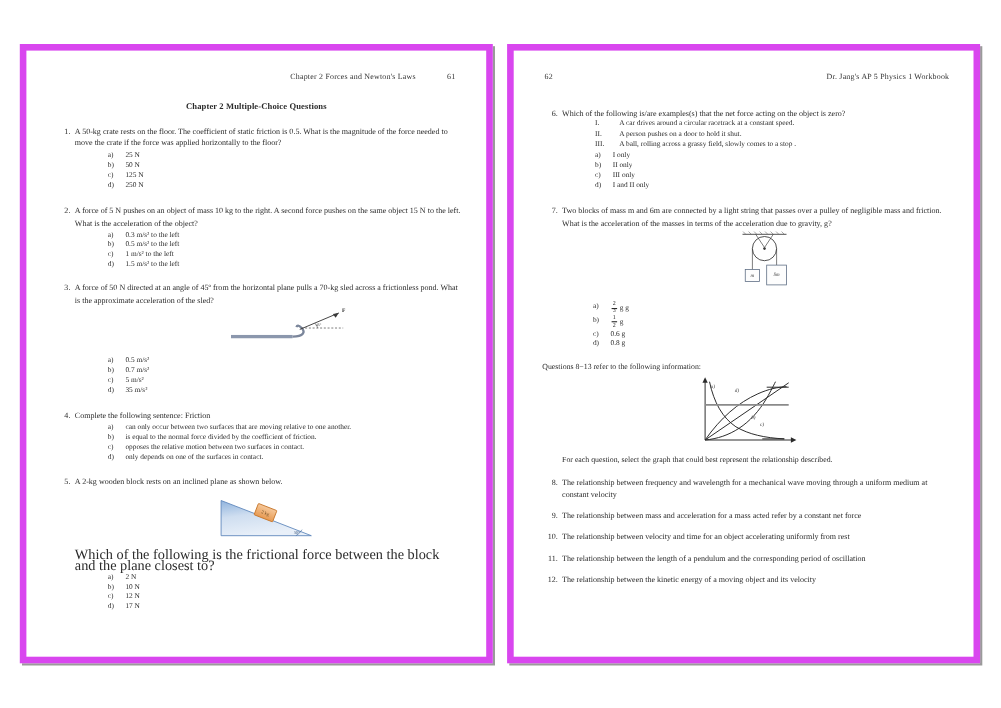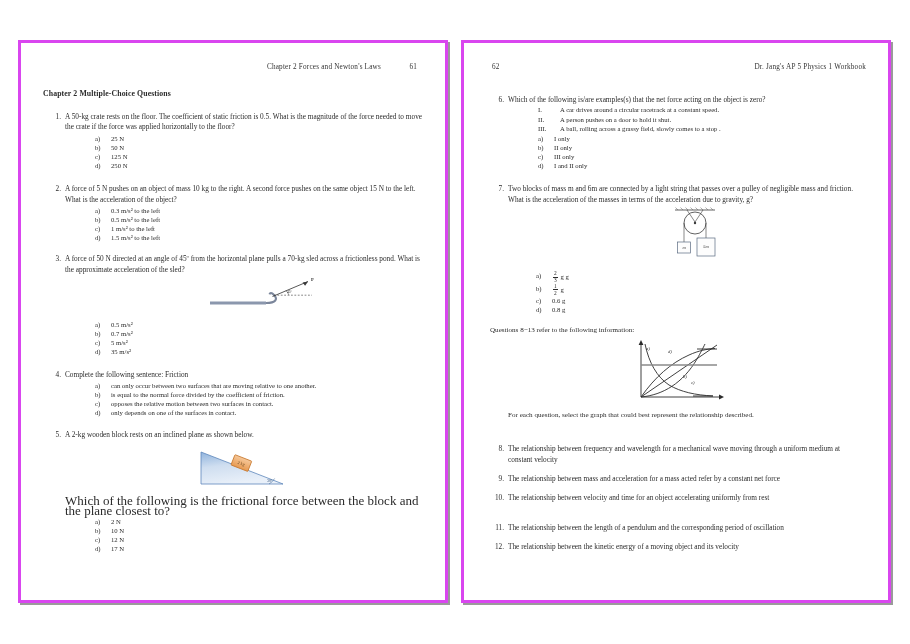--- a/index.html
+++ b/index.html
@@ -17,21 +17,21 @@
   }
   .spread {
     position: absolute;
     left: 0; top: 0;
     width: 910px;
     height: 644px;
   }
   .page {
     position: absolute;
     background: #ffffff;
-    border: 3px solid #d946ef;
+    border: 6px solid #d946ef;
     box-shadow: 2px 2px 0 0 #9a9a9a;
     box-sizing: border-box;
     overflow: hidden;
   }
   .page-left {
     left: 18px;
     top: 40px;
     width: 430px;
     height: 563px;
   }
@@ -72,20 +72,21 @@
     position: relative;
     padding-left: 38px;
   }
   .runhead-left .folio {
     position: absolute;
     left: 6px;
     top: 0;
   }
 
   .chapter-title {
+    text-align: center;
     font-weight: bold;
     font-size: 7.8px;
     margin-top: 16px;
     margin-bottom: 14px;
     letter-spacing: .1px;
   }
 
   
   .q {
     position: relative;
@@ -159,21 +160,21 @@
     line-height: 10px;
     padding-left: 4px;
     margin-top: 4px;
     margin-bottom: 2px;
   }
   .leadin2 {
     font-size: 7.1px;
     line-height: 10px;
     padding-left: 22px;
     margin-top: 5px;
-    margin-bottom: 24px;
+    margin-bottom: 11px;
   }
 
   
   .frac {
     display: inline-block;
     vertical-align: -2.6px;
     text-align: center;
     line-height: 1;
     font-size: 5.4px;
     margin: 0 1px;
@@ -455,21 +456,21 @@
       <div class="q" style="margin-top:9px;">
         <span class="num">9.</span>
         <span class="stem">The relationship between mass and acceleration for a mass acted refer by a constant net force</span>
       </div>
 
       <div class="q" style="margin-top:9px;">
         <span class="num wide">10.</span>
         <span class="stem">The relationship between velocity and time for an object accelerating uniformly from rest</span>
       </div>
 
-      <div class="q" style="margin-top:19px;">
+      <div class="q" style="margin-top:9px;">
         <span class="num wide">11.</span>
         <span class="stem">The relationship between the length of a pendulum and the corresponding period of oscillation</span>
       </div>
 
       <div class="q" style="margin-top:9px;">
         <span class="num wide">12.</span>
         <span class="stem">The relationship between the kinetic energy of a moving object and its velocity</span>
       </div>
 
     </div>

